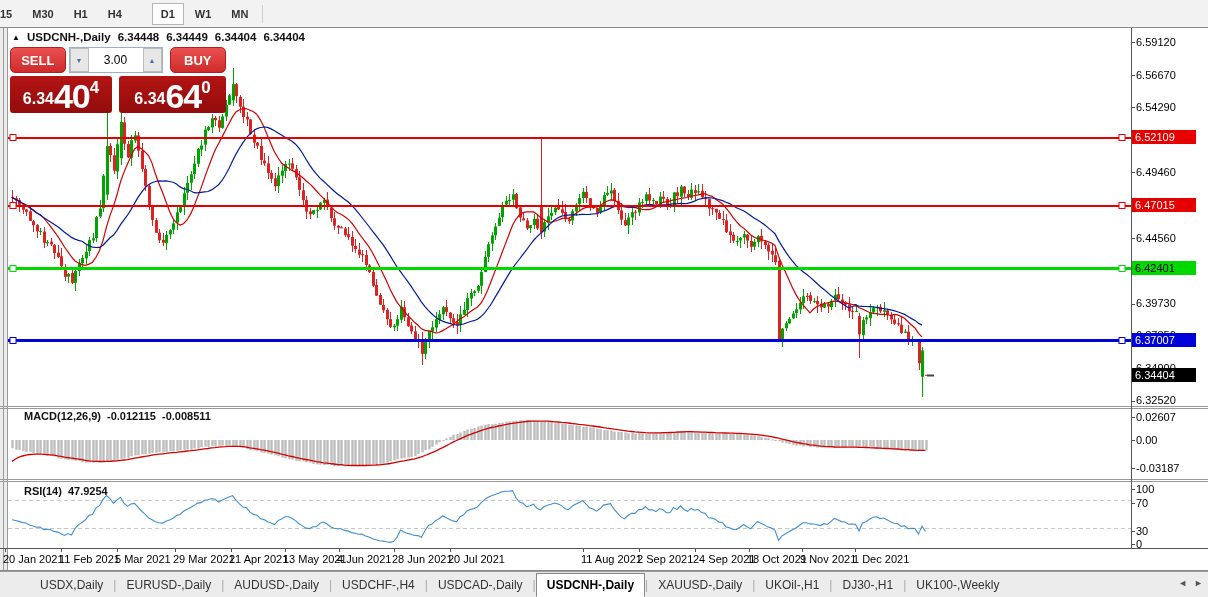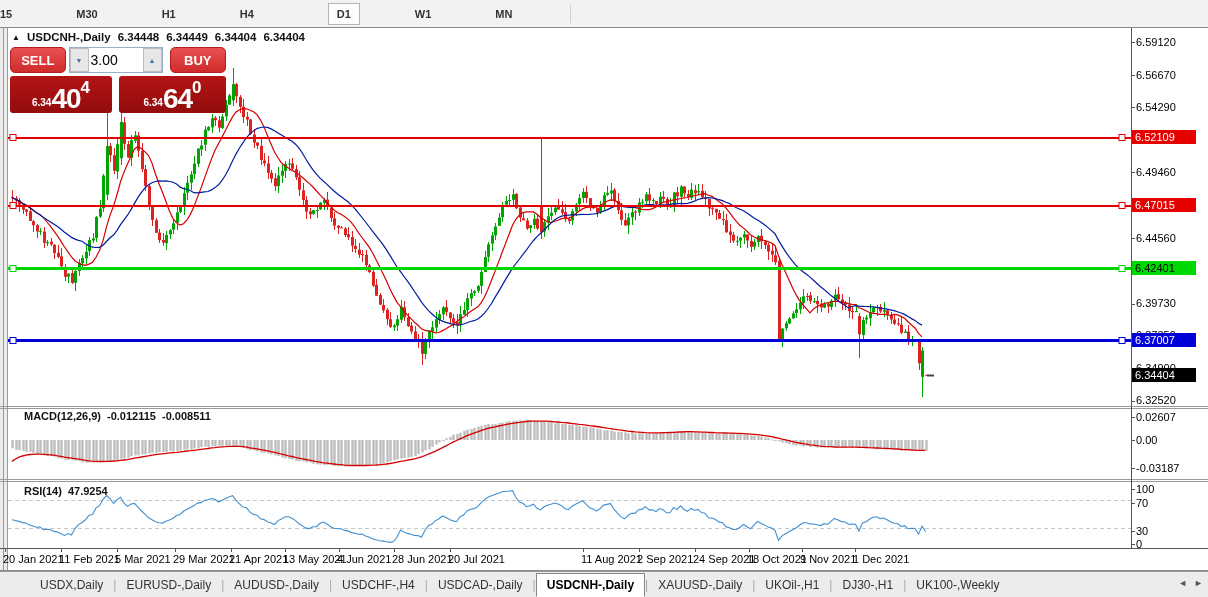--- a/index.html
+++ b/index.html
@@ -1,20 +1,20 @@
 <!DOCTYPE html>
 <html><head>
 <meta charset="utf-8">
 <style>
   html,body{margin:0;padding:0;background:#fff;}
   #app{position:relative;width:1208px;height:597px;overflow:hidden;background:#fff;
        font-family:"Liberation Sans",sans-serif;-webkit-font-smoothing:antialiased;}
   
   #toolbar{position:absolute;left:0;top:0;width:1208px;height:27px;background:#f2f2f2;
-           border-bottom:1px solid #8a8a8a;display:flex;align-items:center;overflow:hidden;gap:44px;}
+           border-bottom:1px solid #8a8a8a;display:flex;align-items:center;overflow:hidden;}
   .tf-btn{font-size:11px;font-weight:700;color:#333;padding:4px 8px;margin:0 1px;cursor:default;
           border:1px solid transparent;}
   .tf-btn.active{background:#fdfdfd;border:1px solid #b4b4b4;margin-left:20px;}
   .tf-first{margin-left:-9px;}
   .tf-sep{width:1px;height:18px;background:#d0d0d0;margin:0 4px;}
   
   #gutter{position:absolute;left:0;top:28px;width:8px;height:543px;background:#ececec;}
   .vline{position:absolute;top:28px;width:1px;height:543px;background:#9a9a9a;}
   
   #chart-header{position:absolute;left:12px;top:31px;font-size:11.5px;font-weight:700;color:#111;
@@ -23,28 +23,28 @@
   
   #ocw{position:absolute;left:10px;top:47px;width:216px;z-index:6;}
   #ocw-row1{display:flex;height:26px;align-items:stretch;}
   .oc-btn{color:#fff;font-weight:700;font-size:13px;display:flex;align-items:center;justify-content:center;
           background:linear-gradient(#ea5050,#cf2b2b);border:1px solid #b02020;border-radius:5px;cursor:pointer;}
   #oc-sell{width:57px;}
   #oc-buy{width:58px;margin-left:7px;}
   #oc-spin{display:flex;margin-left:3px;border:1px solid #9ab0c8;background:#fff;}
   .spin-btn{width:17px;background:#e7e7e7;border:1px solid #bdbdbd;color:#4a6fa5;font-size:7px;
             display:flex;align-items:center;justify-content:center;cursor:pointer;}
-  #oc-vol{width:50px;border:none;font-size:14px;font-family:"Liberation Sans",sans-serif;outline:none;}
+  #oc-vol{width:50px;border:none;text-align:center;font-size:12px;font-family:"Liberation Sans",sans-serif;outline:none;}
   #ocw-row2{display:flex;margin-top:3px;}
   .oc-price{height:36px;border-radius:3px;background:linear-gradient(#b31414,#930c0c);color:#fff;
             display:flex;align-items:flex-end;justify-content:center;padding:0 4px 1px 4px;cursor:pointer;}
   #oc-price-sell{width:94px;}
   #oc-price-buy{width:99px;margin-left:7px;}
-  .oc-small{font-size:10px;font-weight:700;margin-bottom:4px;}
-  .oc-big{font-size:28px;font-weight:700;line-height:0.92;letter-spacing:-1px;}
+  .oc-small{font-size:16px;font-weight:700;margin-bottom:4px;}
+  .oc-big{font-size:34px;font-weight:700;line-height:0.92;letter-spacing:-1px;}
   .oc-sup{font-size:17px;font-weight:700;position:relative;top:-14px;}
   
   .ind-label{position:absolute;left:24px;font-size:11px;font-weight:600;color:#111;z-index:4;display:flex;gap:6px;}
   
   #tabbar{position:absolute;left:0;top:571px;width:1208px;height:26px;background:#ececec;
           border-top:1px solid #9a9a9a;display:flex;align-items:center;font-size:12px;color:#333;}
   .tab{padding:4px 10px;cursor:pointer;white-space:nowrap;}
   .tab.active{background:#fff;border:1px solid #888;border-bottom:1px solid #fff;font-weight:700;color:#000;}
   .tab-sep{color:#aaa;}
   #tab-scroll{position:absolute;right:5px;top:6px;display:flex;gap:7px;font-size:9px;color:#555;}

